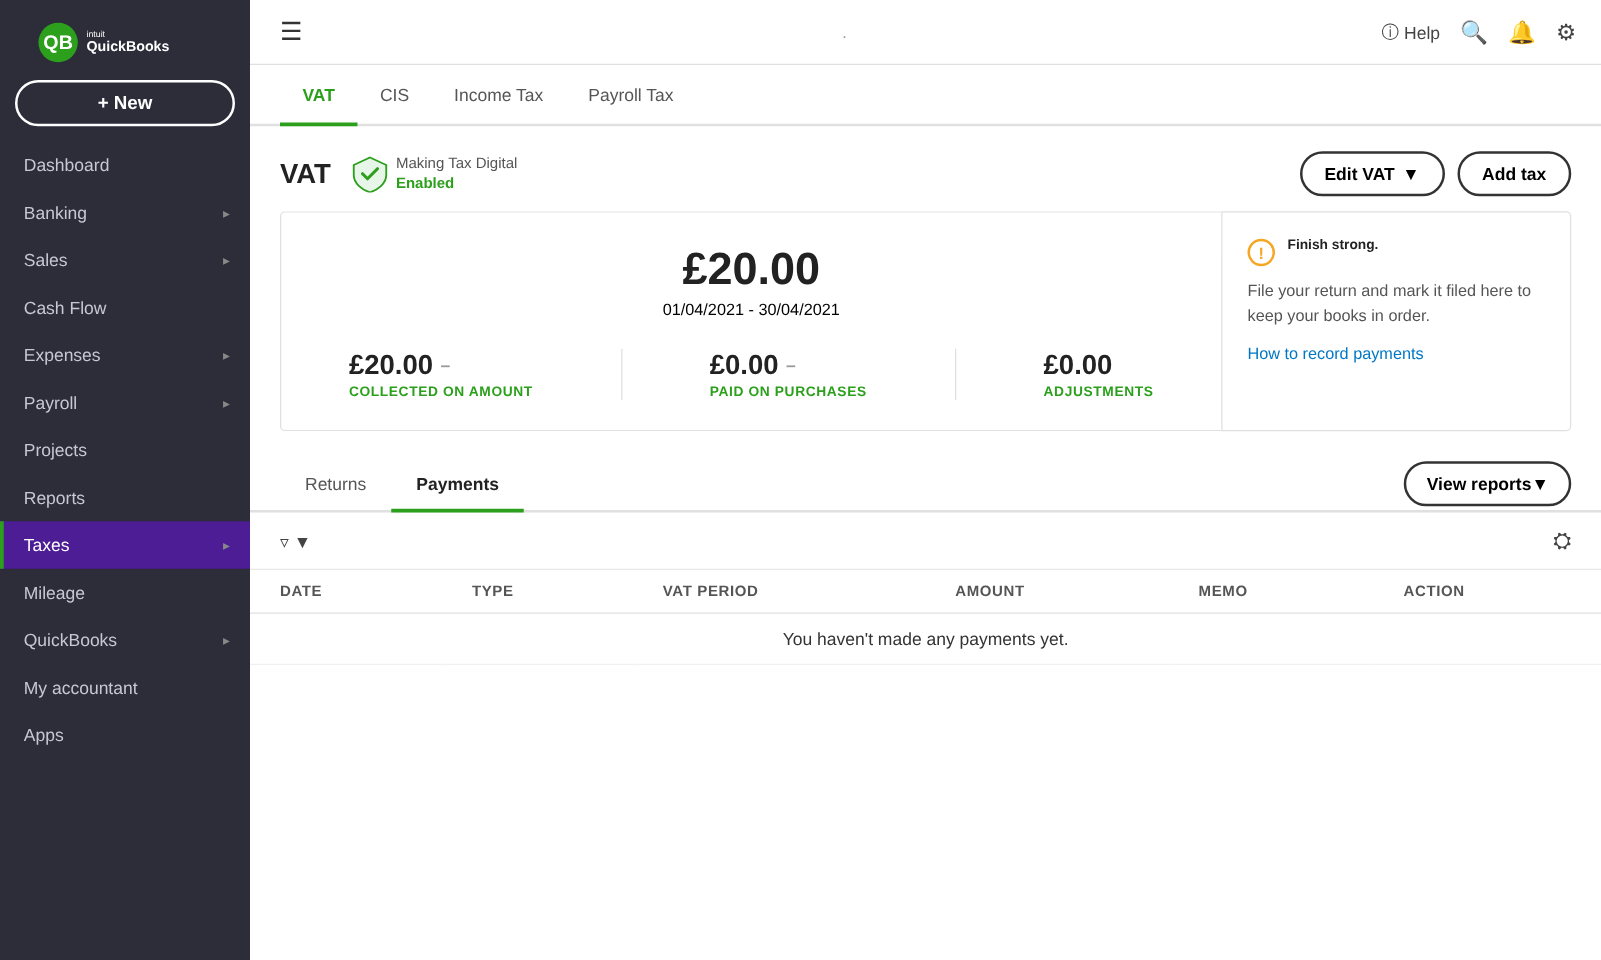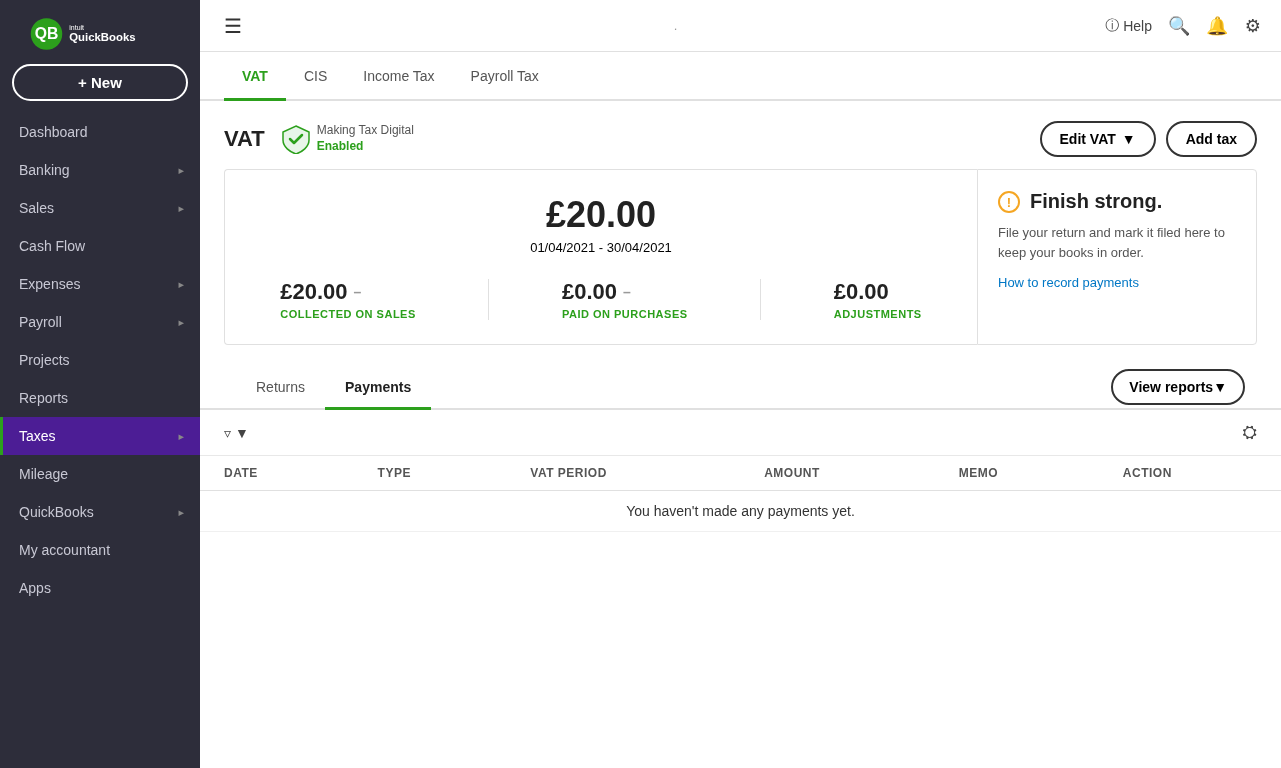--- a/index.html
+++ b/index.html
@@ -244,30 +244,30 @@
       border: 2px solid #f5a623;
       border-radius: 50%;
       display: flex;
       align-items: center;
       justify-content: center;
       color: #f5a623;
       font-weight: 700;
       font-size: 13px;
       margin-top: 1px;
     }
-    .info-title { font-weight: 700; font-size: 20px; color: #222; }
+    .info-title { font-weight: 700; font-size: 11px; color: #222; }
     .info-body { font-size: 13px; color: #555; line-height: 1.5; margin-bottom: 12px; }
     .info-link { color: #0077c5; font-size: 13px; text-decoration: none; cursor: pointer; }
 
     
     .sub-tab-bar {
       display: flex;
       align-items: center;
       justify-content: space-between;
-      padding: 0 36px;
+      padding: 0 24px;
       border-bottom: 2px solid #e0e0e0;
       background: #fff;
     }
     .sub-tabs { display: flex; }
     .sub-tab {
       padding: 14px 20px 12px 20px;
       cursor: pointer;
       font-size: 14px;
       color: #555;
       border-bottom: 3px solid transparent;
@@ -492,21 +492,21 @@
     <div class="vat-summary-wrapper">
       <div class="vat-summary-main">
         <div class="vat-amount-big">£20.00</div>
         <div class="vat-period">01/04/2021 - 30/04/2021</div>
         <div class="vat-breakdown">
           <div class="vat-breakdown-item">
             <div class="vat-item-amount">
               <span>£20.00</span>
               <span class="dash-icon">–</span>
             </div>
-            <div class="vat-item-label">COLLECTED ON SALES</div>
+            <div class="vat-item-label">COLLECTED ON AMOUNT</div>
           </div>
           <div class="vat-divider"></div>
           <div class="vat-breakdown-item">
             <div class="vat-item-amount">
               <span>£0.00</span>
               <span class="dash-icon">–</span>
             </div>
             <div class="vat-item-label">PAID ON PURCHASES</div>
           </div>
           <div class="vat-divider"></div>

